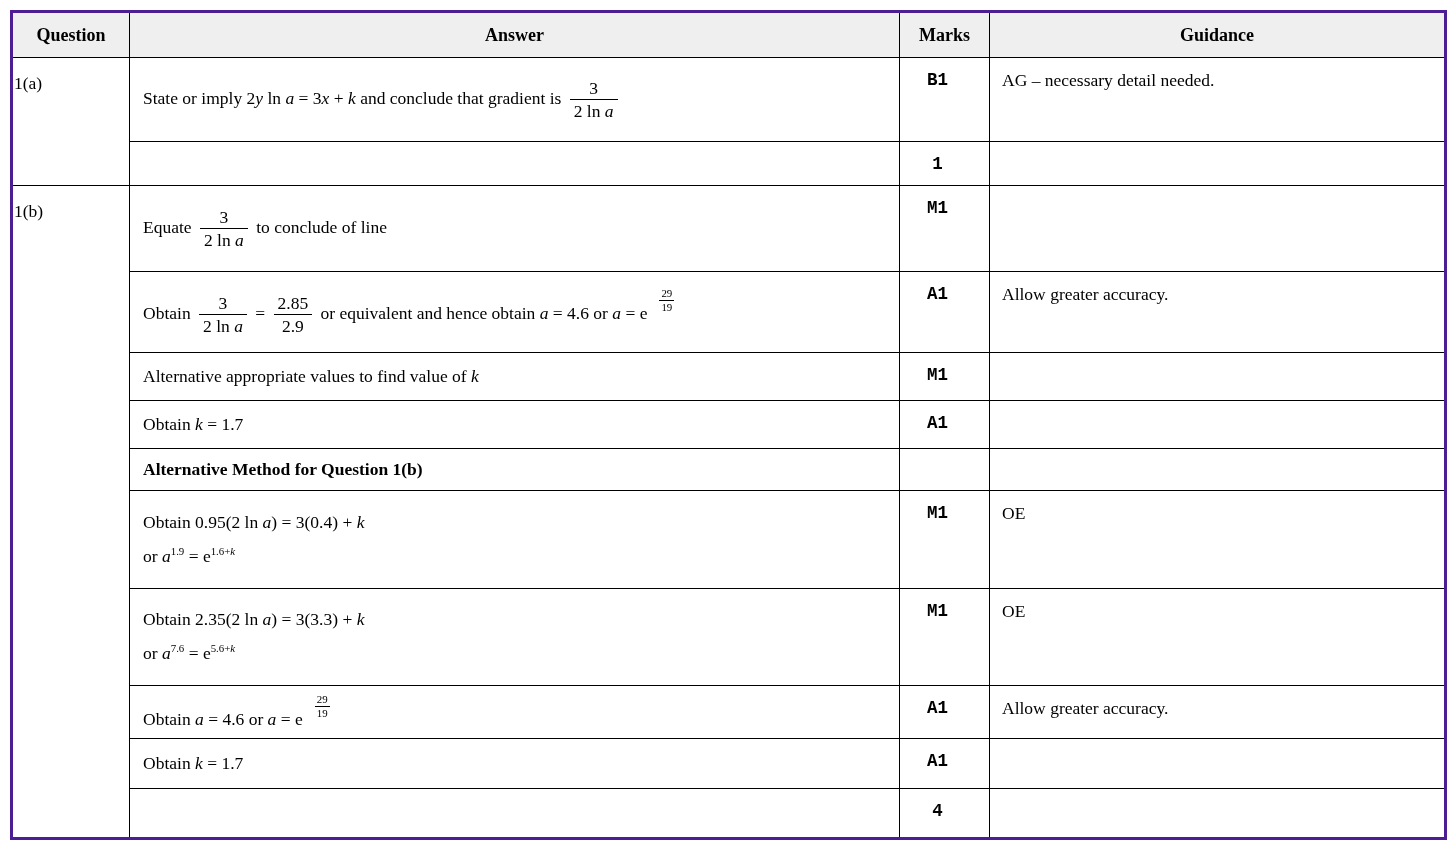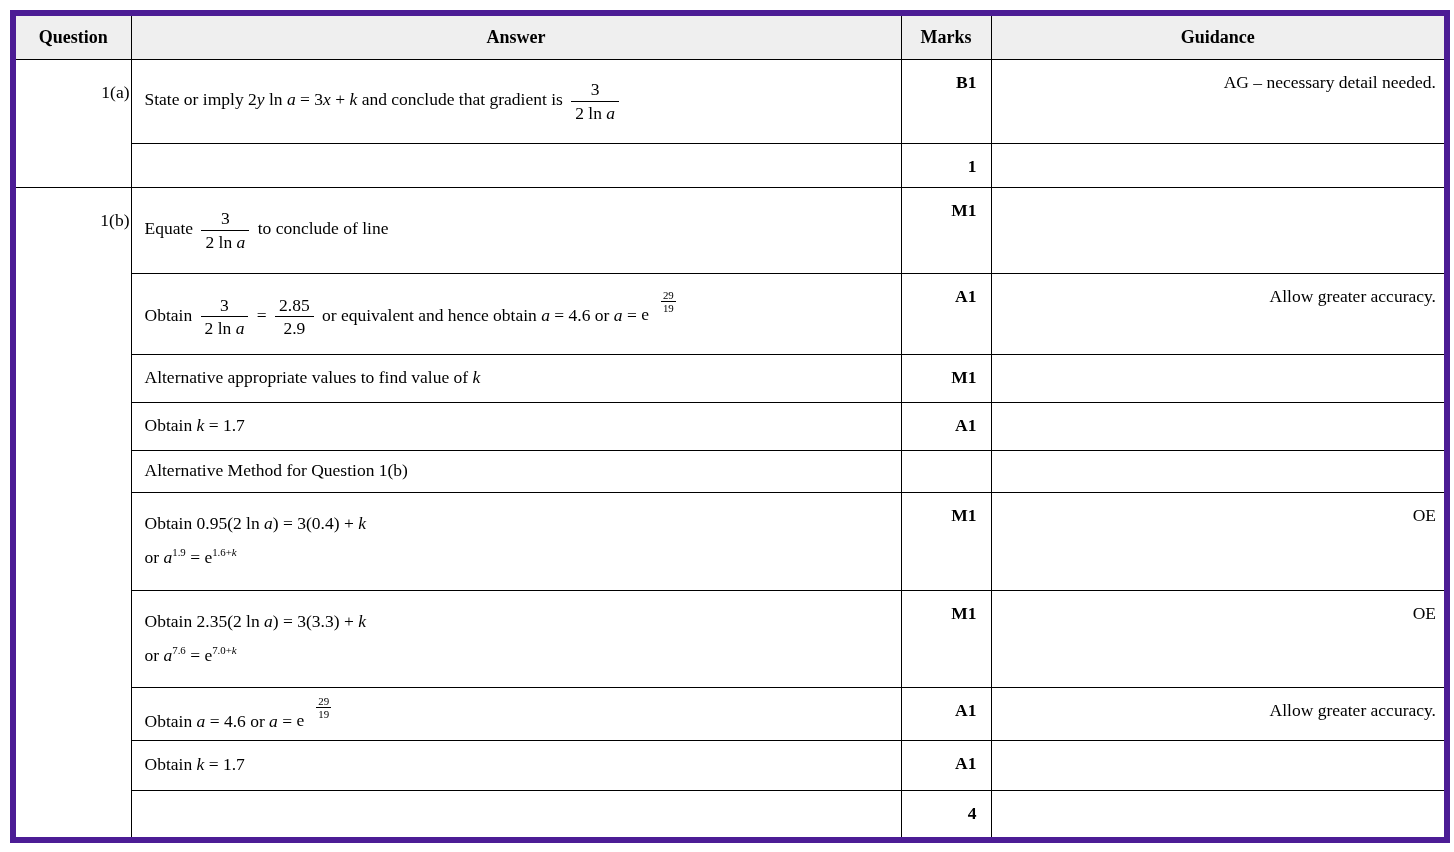--- a/index.html
+++ b/index.html
@@ -12,61 +12,62 @@
   .page {
     width: 1454px;
     height: 852px;
     box-sizing: border-box;
     padding: 10px;
   }
   table.ms {
     border-collapse: collapse;
     table-layout: fixed;
     width: 1434px;
-    border: 6px solid #4c1d95;
+    border: 3px solid #4c1d95;
   }
   table.ms th, table.ms td {
     border: 1px solid #000;
     box-sizing: border-box;
     overflow: hidden;
   }
   table.ms th {
     background: #efefef;
     font-size: 18px;
     font-weight: bold;
     text-align: center;
     vertical-align: middle;
   }
   table.ms td { font-size: 17.5px; }
   .qcell {
-    text-align: right;
+    text-align: left;
     vertical-align: top;
-    padding-top: 22px;
+    padding-top: 15px;
   }
   .acell {
     vertical-align: middle;
     text-align: left;
     padding: 4px 10px 4px 13px;
   }
   .mcell {
     vertical-align: top;
-    text-align: right;
+    text-align: center;
     font-weight: bold;
     padding: 12px 14px 0 0;
+    font-family: Liberation Mono, monospace;
   }
   .gcell {
     vertical-align: top;
-    text-align: right;
+    text-align: left;
     padding: 12px 8px 0 12px;
   }
   .mline { line-height: 1.25; }
   .mline + .mline { margin-top: 12px; }
   .rm { font-style: normal; }
   .it { font-style: italic; }
-  .b  { font-weight: normal; }
+  .b  { font-weight: bold; }
   .frac {
     display: inline-block;
     vertical-align: middle;
     text-align: center;
     margin: 0 4px;
     line-height: 1.15;
   }
   .frac .num {
     display: block;
     border-bottom: 1px solid #000;
@@ -158,21 +159,21 @@
       <td class="acell">
             <div class="mline"><span class="rm">Obtain 0.95(2 ln </span><span class="it">a</span><span class="rm">) = 3(0.4) + </span><span class="it">k</span></div>
             <div class="mline"><span class="rm">or </span><span><span class="it">a</span><sup><span class="rm">1.9</span></sup></span><span class="rm"> = </span><span><span class="rm">e</span><sup><span class="rm">1.6+</span><span class="it">k</span></sup></span></div>
           </td>
       <td class="mcell">M1</td>
       <td class="gcell">OE</td>
     </tr>
     <tr style="height:97px;">
       <td class="acell">
             <div class="mline"><span class="rm">Obtain 2.35(2 ln </span><span class="it">a</span><span class="rm">) = 3(3.3) + </span><span class="it">k</span></div>
-            <div class="mline"><span class="rm">or </span><span><span class="it">a</span><sup><span class="rm">7.6</span></sup></span><span class="rm"> = </span><span><span class="rm">e</span><sup><span class="rm">7.0+</span><span class="it">k</span></sup></span></div>
+            <div class="mline"><span class="rm">or </span><span><span class="it">a</span><sup><span class="rm">7.6</span></sup></span><span class="rm"> = </span><span><span class="rm">e</span><sup><span class="rm">5.6+</span><span class="it">k</span></sup></span></div>
           </td>
       <td class="mcell">M1</td>
       <td class="gcell">OE</td>
     </tr>
     <tr style="height:53px;">
       <td class="acell">
             <div class="mline"><span class="rm">Obtain </span><span class="it">a</span><span class="rm"> = 4.6 or </span><span class="it">a</span><span class="rm"> = </span><span><span class="rm">e</span><sup><span class="frac"><span class="num"><span class="rm">29</span></span><span class="den"><span class="rm">19</span></span></span></sup></span></div>
           </td>
       <td class="mcell">A1</td>
       <td class="gcell">Allow greater accuracy.</td>

